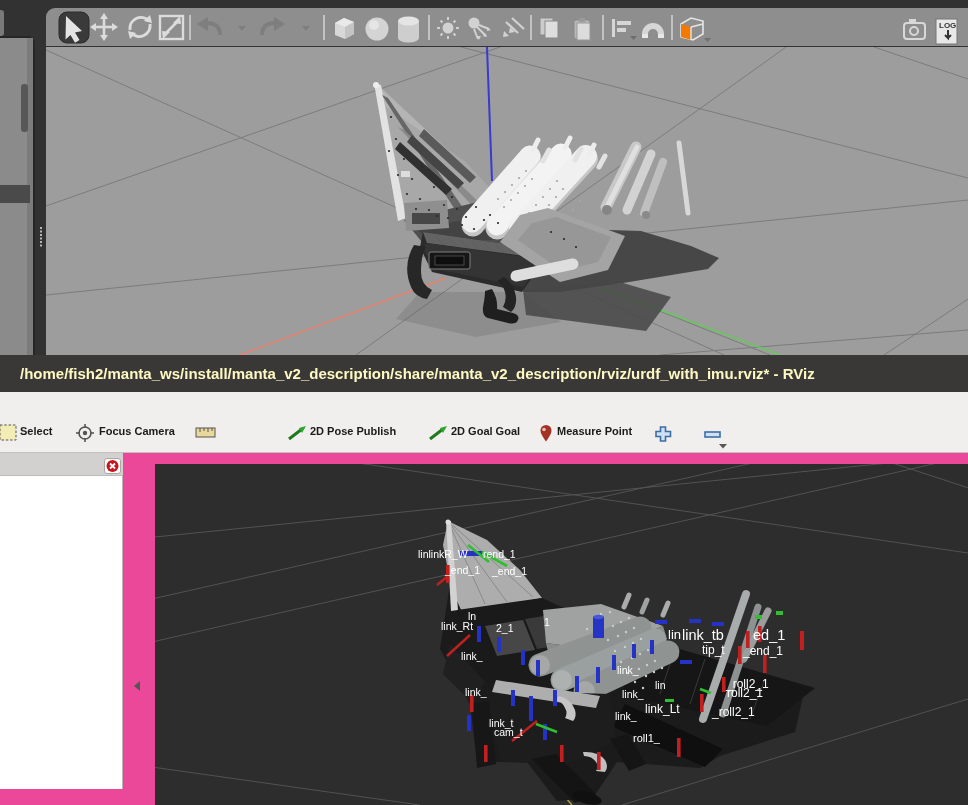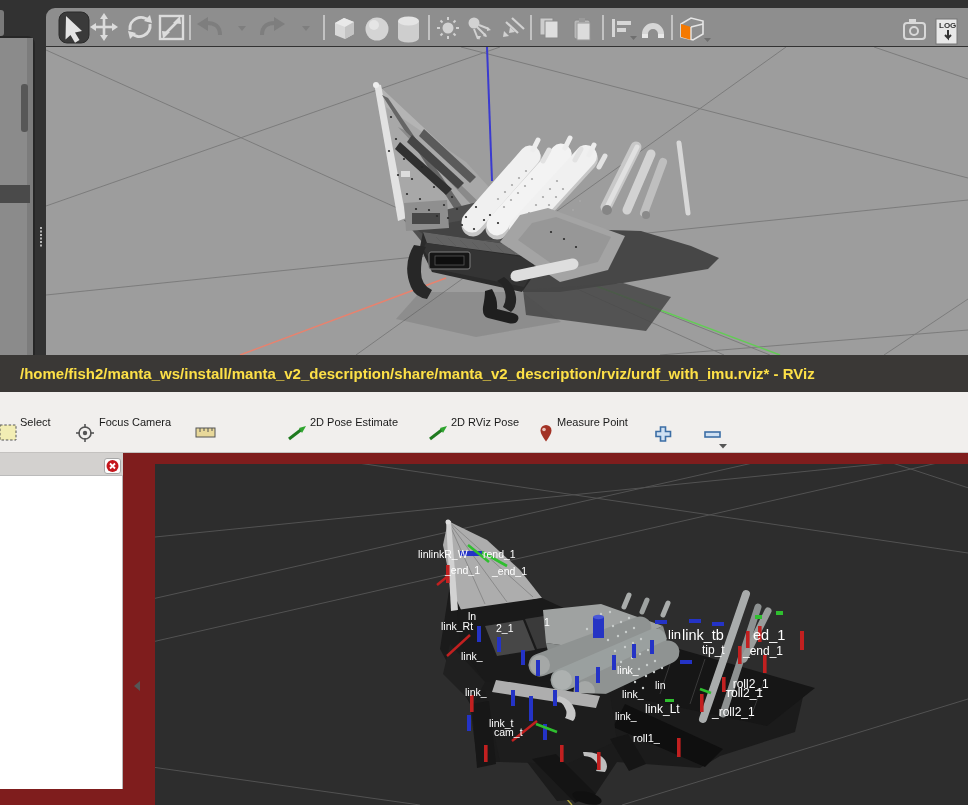--- a/index.html
+++ b/index.html
@@ -7,28 +7,28 @@
   .abs{position:absolute;}
   #page{position:relative;width:915px;height:805px;background:#323232;}
   
   #gz-toolbar{left:46px;top:8px;width:922px;height:38px;background:#8e8e8e;border-top-left-radius:9px;}
   #gz-tab{left:0;top:10px;width:4px;height:26px;background:#7a7a7a;border-radius:0 3px 3px 0;}
   #gz-left-panel{left:0;top:36px;width:35px;height:319px;background:#8b8b8b;border-top-right-radius:8px;border-top:2px solid #262626;border-right:2px solid #262626;box-sizing:border-box;}
   #gz-scroll{left:21px;top:84px;width:7px;height:48px;background:#575757;border-radius:3px;}
   #gz-darkrect{left:0;top:185px;width:30px;height:18px;background:#4a4a4a;}
   #gz-dots{left:39px;top:227px;width:4px;height:20px;}
   
-  #titlebar{left:0;top:355px;width:968px;height:37px;background:#3a3836;color:#fde047;font-weight:bold;font-size:15px;line-height:37px;}
+  #titlebar{left:0;top:355px;width:968px;height:37px;background:#3a3836;color:#fef9c3;font-weight:bold;font-size:15px;line-height:37px;}
   #titlebar span{margin-left:20px;letter-spacing:0px;}
   
   #rv-strip{left:0;top:392px;width:968px;height:61px;background:#f1efed;border-bottom:1px solid #c4c2c0;box-sizing:border-box;}
   #rv-tools{left:0;top:414px;width:968px;height:38px;font-size:11px;color:#1a1a1a;}
-  .tool{position:absolute;top:2px;white-space:nowrap;}
+  .tool{position:absolute;top:11px;white-space:nowrap;font-weight:bold;}
   
-  #lower{left:0;top:453px;width:968px;height:352px;background:#7f1d1d;}
+  #lower{left:0;top:453px;width:968px;height:352px;background:#ec4899;}
   #panel-hdr{left:0;top:0px;width:123px;height:23px;background:#d3d1cf;border-bottom:1px solid #bbb;box-sizing:border-box;}
   #panel-body{left:0;top:23px;width:123px;height:313px;background:#ffffff;border-right:1px solid #b6b6b6;box-sizing:border-box;}
   #close-btn{left:104px;top:5px;width:17px;height:16px;background:#fdfdfd;border:1px solid #a8a8a8;border-radius:3px;box-sizing:border-box;}
   #rv-view{left:155px;top:11px;width:813px;height:341px;background:#2d2d2d;}
   #collapse{left:134px;top:228px;width:0;height:0;border-top:5px solid transparent;border-bottom:5px solid transparent;border-right:6px solid #555;}
 </style>
 </head>
 <body>
 <div id="page">
 
@@ -359,22 +359,22 @@
 
       <g transform="translate(656,13)">
         <path d="M 4.5 0 h 5 v 4.5 h 5 v 5 h -5 v 4.5 h -5 v -4.5 h -4.5 v -5 h 4.5 Z" fill="#cfe0f2" stroke="#3c6ea5" stroke-width="1.6"></path>
       </g>
       <rect x="705" y="18" width="15" height="5" fill="#cfe0f2" stroke="#3c6ea5" stroke-width="1.6"></rect>
       <path d="M 719 30 l 8 0 l -4 4.5 Z" fill="#555"></path>
     </svg>
     <span class="tool" style="left:20px;">Select</span>
     <span class="tool" style="left:99px;">Focus Camera</span>
     <span class="tool" style="left:219px;margin-top:40px;">Measure</span>
-    <span class="tool" style="left:310px;">2D Pose Estimate</span>
-    <span class="tool" style="left:451px;">2D RViz Pose</span>
+    <span class="tool" style="left:310px;">2D Pose Publish</span>
+    <span class="tool" style="left:451px;">2D Goal Goal</span>
     <span class="tool" style="left:557px;">Measure Point</span>
   </div>
 
   <div class="abs" id="lower">
     <div class="abs" id="panel-hdr"></div>
     <div class="abs" id="close-btn">
       <svg width="15" height="14" viewBox="0 0 15 14">
           <circle cx="7.5" cy="7" r="6" fill="#c4161c"></circle>
       <path d="M 5 4.5 L 10 9.5 M 10 4.5 L 5 9.5" stroke="#fff" stroke-width="1.8"></path>
         </svg>

